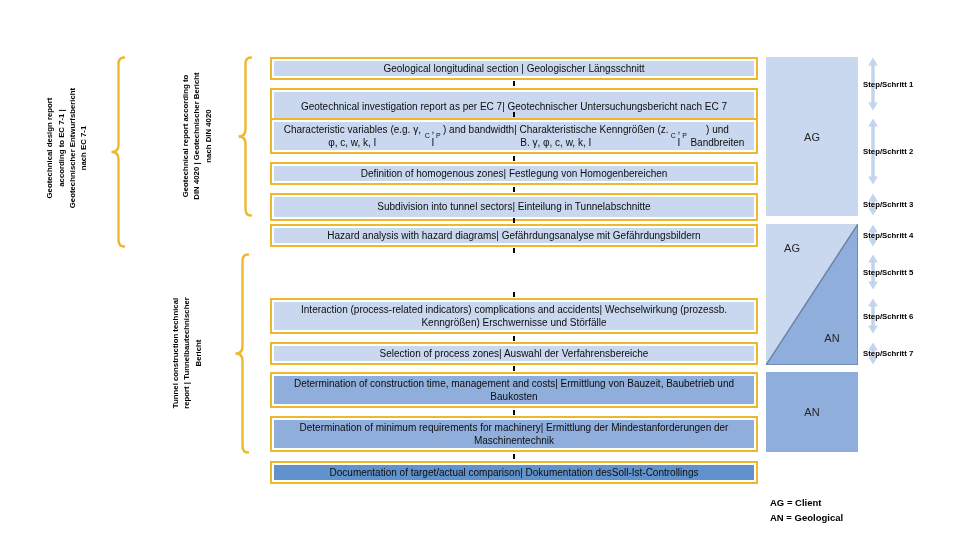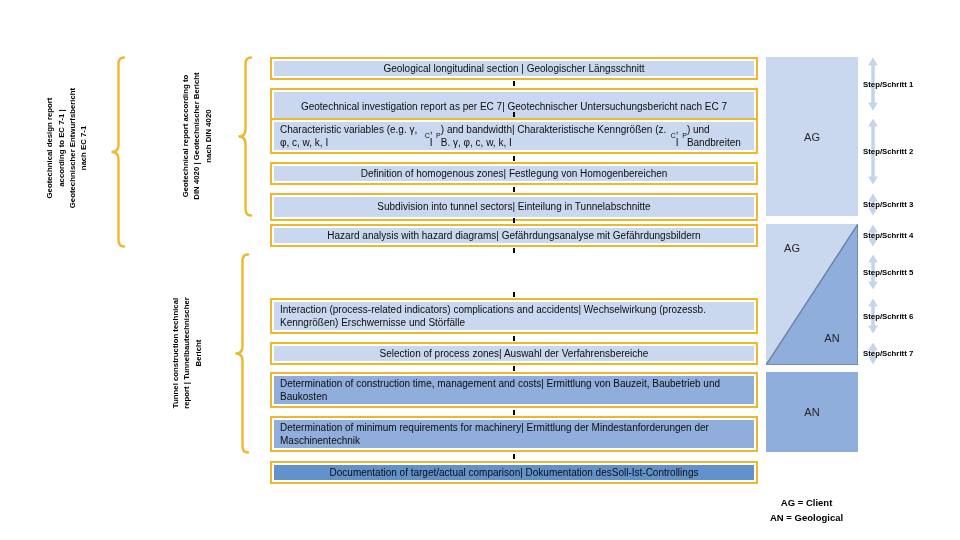--- a/index.html
+++ b/index.html
@@ -3,21 +3,21 @@
 <meta charset="utf-8">
 <style>
   html,body{margin:0;padding:0;background:#fff;}
   .canvas{position:relative;width:960px;height:540px;background:#fff;overflow:hidden;
           font-family:"Liberation Sans",sans-serif;color:#111;}
 
   
   .box{position:absolute;left:270px;width:488px;box-sizing:border-box;
        border:2px solid var(--gold-border,#EDB82C);
        box-shadow:inset 0 0 0 2px #fff;
-       display:flex;align-items:center;justify-content:center;text-align:left;
+       display:flex;align-items:center;justify-content:center;text-align:center;
        font-size:10px;line-height:13.5px;padding:0 8px;color:#0d0d0d;}
   .box.light{background:var(--box-light,#C9D8EE);}
   .box.mid{background:var(--box-mid,#8FAEDC);}
   .box.dark{background:var(--box-dark,#6292CC);}
   .box sub{font-size:7px;}
 
   .dash{position:absolute;left:513px;width:2px;height:5px;background:#000;}
 
   
   .rblock{position:absolute;left:766px;width:92px;
@@ -42,21 +42,21 @@
        text-align:center;white-space:pre-line;transform:rotate(-90deg);
        display:flex;align-items:center;justify-content:center;color:#000;}
   #ann1{left:-33px;top:125px;width:200px;height:46px;}
   #ann2{left:112px;top:118px;width:170px;height:36px;}
   #ann3{left:97px;top:335px;width:180px;height:36px;}
   .brace{position:absolute;}
   .brace path{fill:none;stroke:var(--gold-border,#EDB82C);stroke-width:2.4;stroke-linecap:round;}
 
   
   .legend{position:absolute;left:770px;top:495px;font-size:9.5px;font-weight:bold;
-          line-height:15px;color:#000;text-align:center;}
+          line-height:15px;color:#000;}
 </style>
 </head>
 <body>
 
 <div class="canvas">
 
   <div class="rot" id="ann1">Geotechnical design report
 according to EC 7-1 |
 Geotechnischer Entwurfsbericht
 nach EC 7-1</div>

